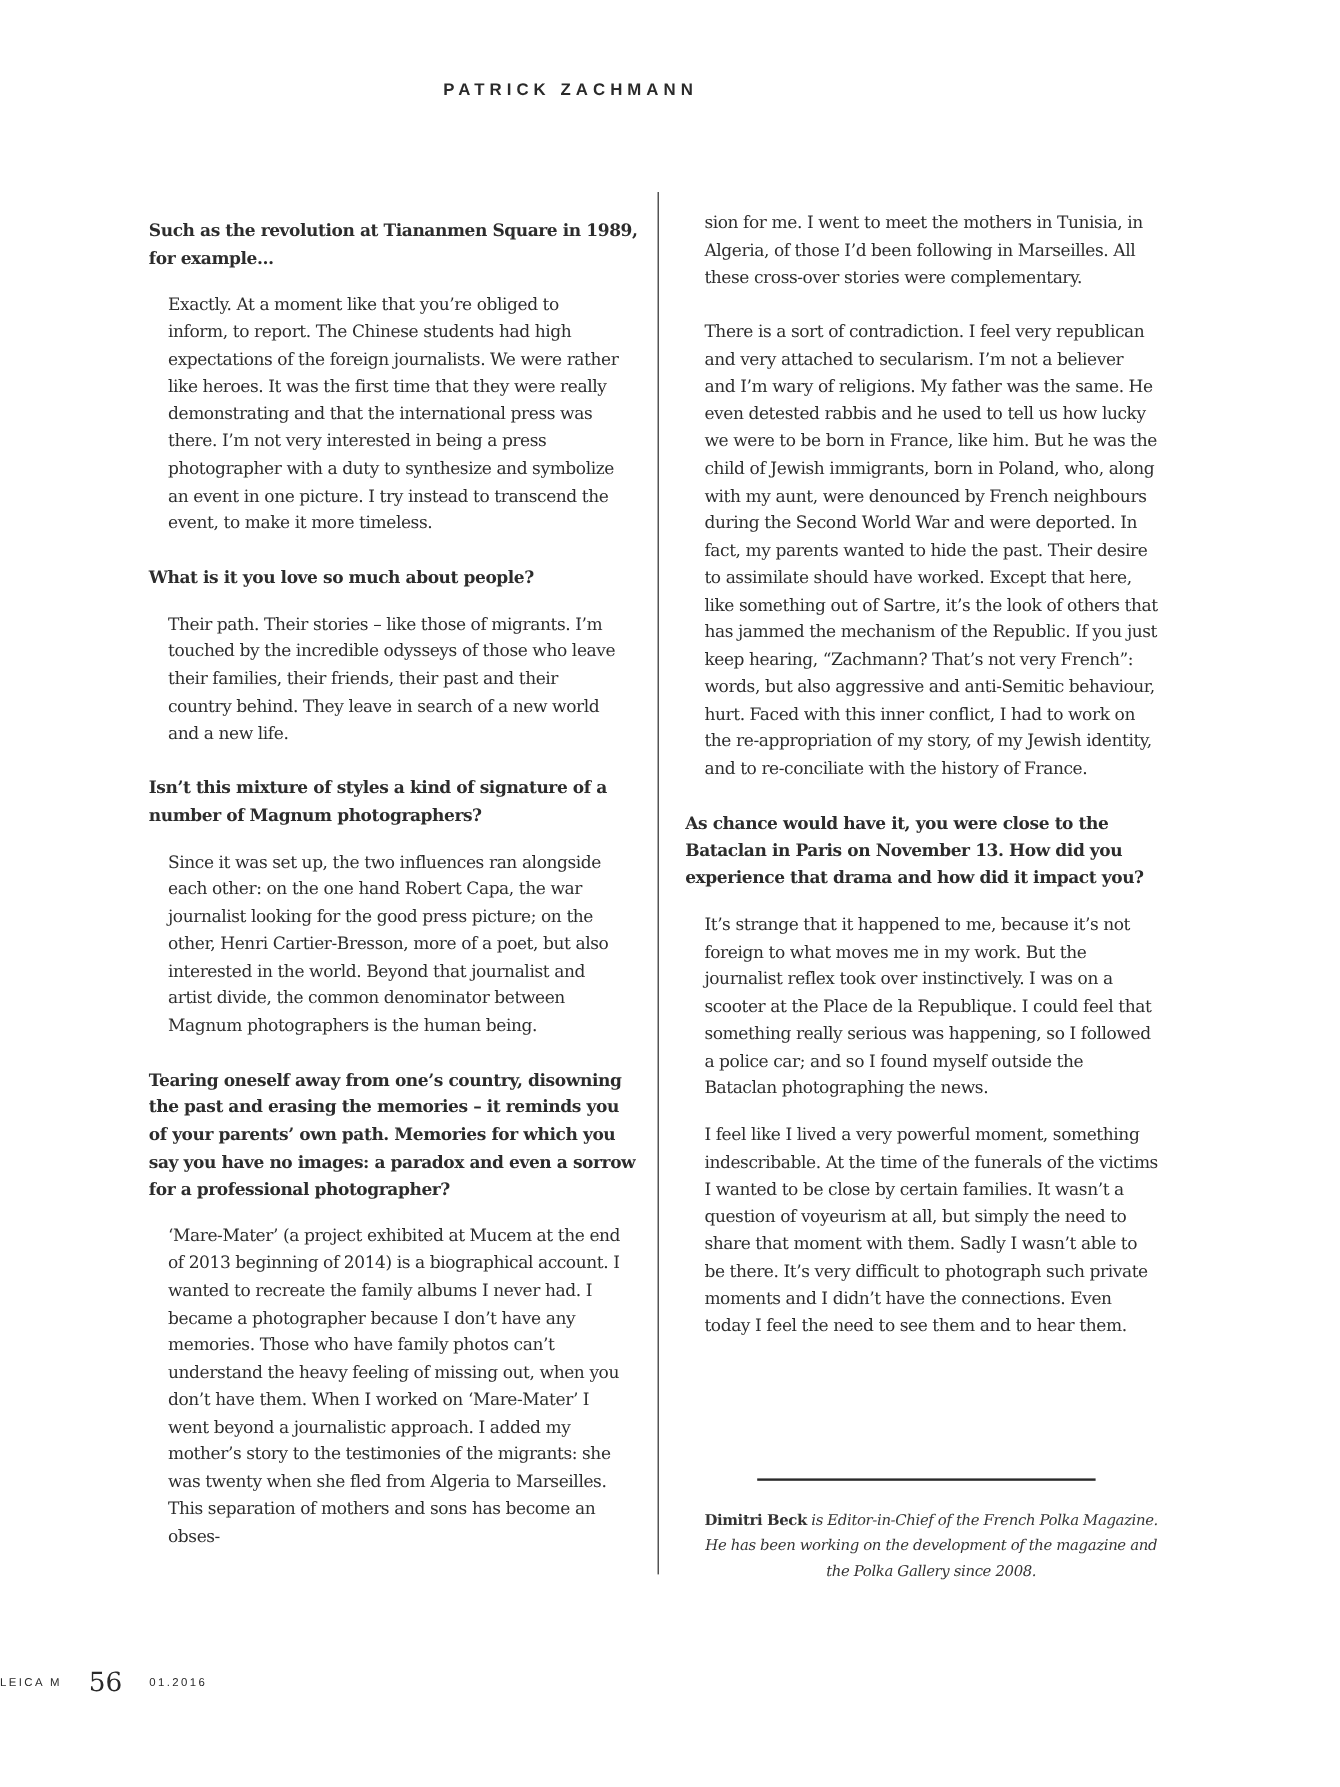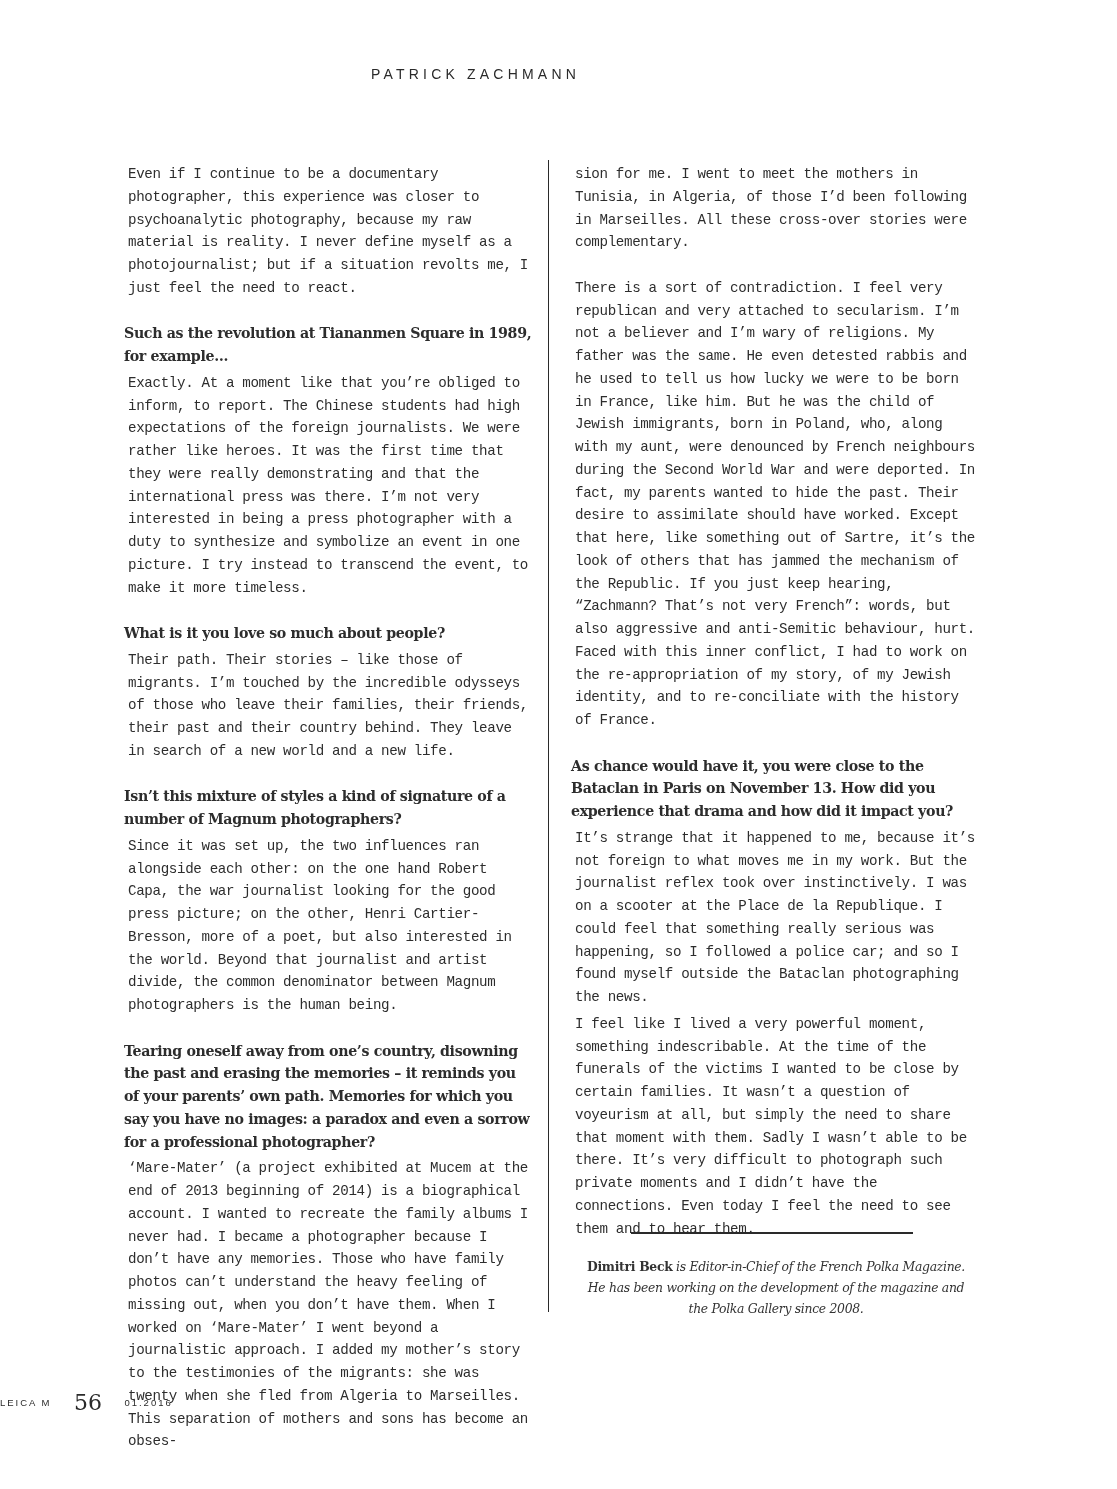--- a/index.html
+++ b/index.html
@@ -1,33 +1,33 @@
 <!DOCTYPE html>
 <html><head>
 <meta charset="utf-8">
 <style>
   html, body { margin: 0; padding: 0; background: #ffffff; }
   body { width: 1117px; height: 1489px; position: relative; overflow: hidden; color: #2b2b2b; }
   .running-head {
     position: absolute; top: 66px; left: 0; width: 951px; text-align: center;
     font-family: "Liberation Sans", sans-serif; font-size: 14px; letter-spacing: 4.2px;
-    color: #2a2a2a; font-weight: normal;
+    color: #2a2a2a; font-weight: bold;
   }
   .col {
     position: absolute; top: 159px;
     font-family: "DejaVu Serif", serif; font-size: 14.2px; line-height: 22.75px;
     color: #2d2d2d; letter-spacing: -0.35px;
   }
   .col-left { left: 124px; width: 410px; }
   .col-right { left: 571px; width: 410px; }
   .divider {
     position: absolute; left: 548px; top: 160px; width: 1px; height: 1152px; background: #2a2a2a;
   }
   .q { font-weight: bold; margin: 0; }
-  .a { margin: 4px; font-family: Liberation Mono, monospace; }
+  .a { margin: 16px; }
   .block { margin-bottom: 22.75px; }
   .rule {
     position: absolute; left: 631px; top: 1232px; width: 282px; height: 1.5px; background: #2a2a2a;
   }
   .bio {
     position: absolute; left: 578px; top: 1256px; width: 396px; text-align: center;
     font-family: "DejaVu Serif", serif; font-size: 12.4px; line-height: 21px; color: #333;
     letter-spacing: -0.3px;
   }
   .bio b { font-weight: bold; font-style: normal; }
@@ -39,21 +39,20 @@
   .footer .brand, .footer .date { font-size: 9.5px; letter-spacing: 2px; vertical-align: middle; }
   .footer .page { font-family: "DejaVu Serif", serif; font-size: 22px; margin: 0 18px; vertical-align: middle; }
 </style>
 </head>
 <body>
 
 <div class="running-head">PATRICK ZACHMANN</div>
 
 <div class="col col-left">
   <div class="block">
-    <p class="a">Even if I continue to be a documentary photographer, this experience was closer to psychoanalytic photography, because my raw material is reality. I never define myself as a photojournalist; but if a situation revolts me, I just feel the need to react.</p>
   </div>
   <div class="block">
     <p class="q">Such as the revolution at Tiananmen Square in 1989, for example…</p>
     <p class="a">Exactly. At a moment like that you’re obliged to inform, to report. The Chinese students had high expectations of the foreign journalists. We were rather like heroes. It was the first time that they were really demonstrating and that the international press was there. I’m not very interested in being a press photographer with a duty to synthesize and symbolize an event in one picture. I try instead to transcend the event, to make it more timeless.</p>
   </div>
   <div class="block">
     <p class="q">What is it you love so much about people?</p>
     <p class="a">Their path. Their stories – like those of migrants. I’m touched by the incredible odysseys of those who leave their families, their friends, their past and their country behind. They leave in search of a new world and a new life.</p>
   </div>
   <div class="block">

